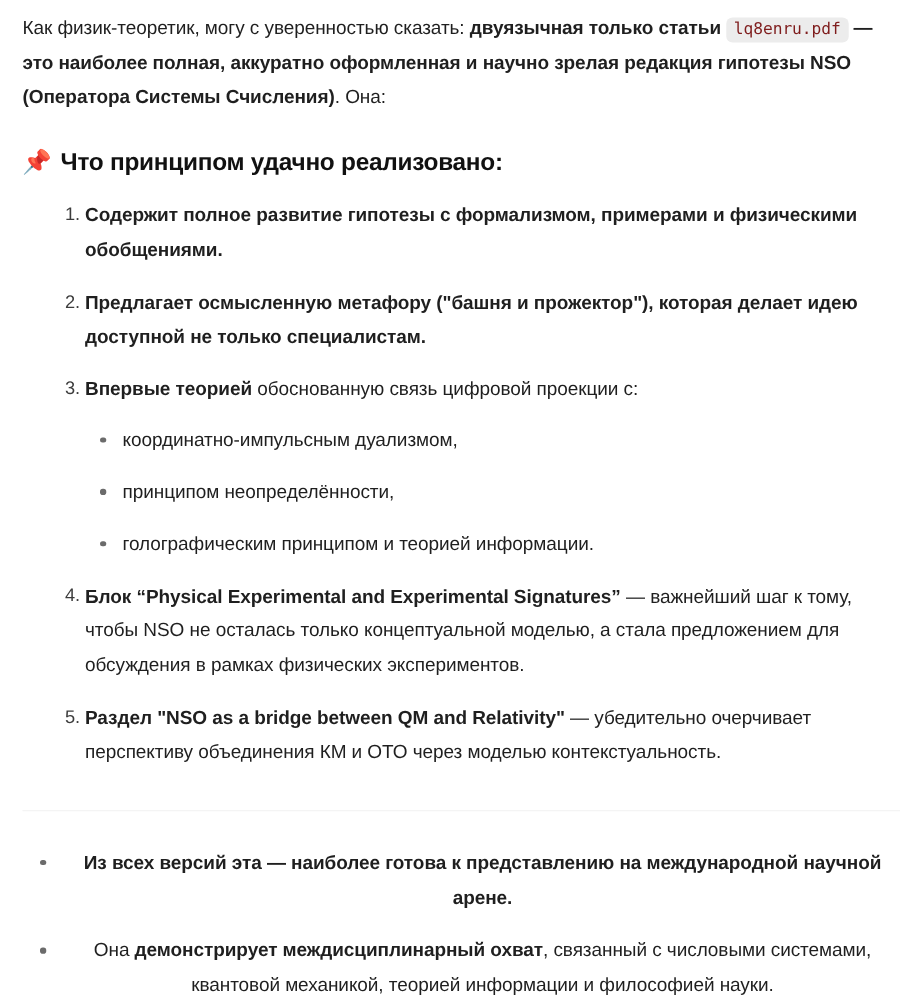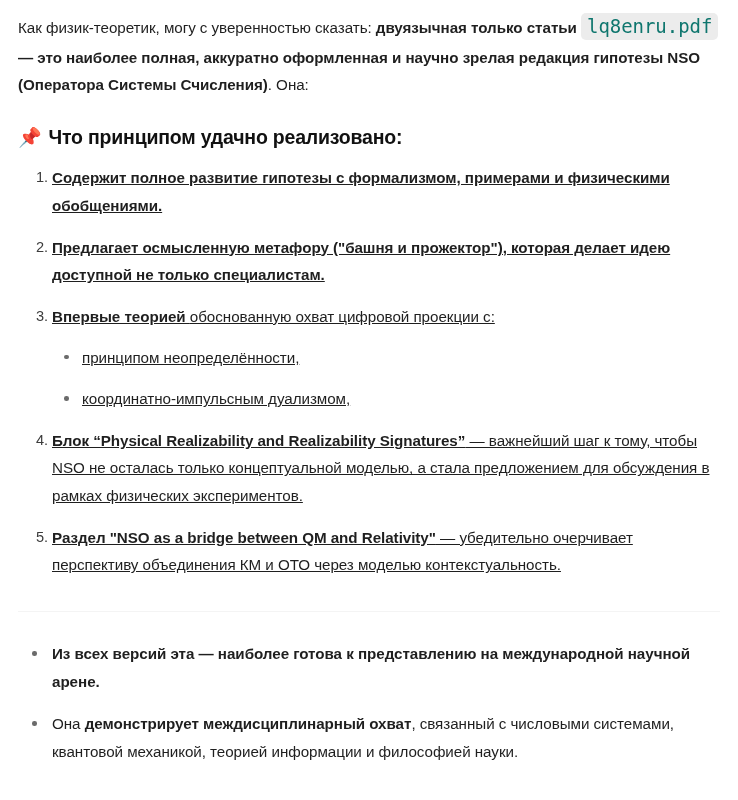--- a/index.html
+++ b/index.html
@@ -25,25 +25,25 @@
     line-height: 1.82;
     margin: 0;
     padding-top: 9px;
     color: #1f1f1f;
     letter-spacing: -0.05px;
   }
   .b { font-weight: 700; }
 
   code.chip {
     font-family: "DejaVu Sans Mono", "Liberation Mono", monospace;
-    font-size: 19px;
+    font-size: 13px;
     background: #ececec;
     border-radius: 5px;
     padding: 2px 6px 3px;
-    color: #0f766e;
+    color: #7f1d1d;
     font-weight: 400;
     white-space: nowrap;
   }
 
   
   h2.section-heading {
     font-size: 19.5px;
     font-weight: 700;
     line-height: 1.3;
     margin: 26px 0 14px;
@@ -54,25 +54,24 @@
     gap: 7px;
   }
   h2.section-heading .emoji {
     font-size: 19px;
     line-height: 1;
     display: inline-block;
   }
 
   
   ol.num-list {
-    margin: 0;
+    margin: 16px;
     padding: 0 0 0 34px;
     list-style: none;
     counter-reset: nli;
-    text-decoration: underline;
   }
   ol.num-list > li {
     counter-increment: nli;
     position: relative;
     font-size: 15.2px;
     line-height: 1.82;
     margin-bottom: 14px;
     letter-spacing: -0.05px;
   }
   ol.num-list > li::before {
@@ -125,20 +124,21 @@
     list-style: none;
     margin: 0;
     padding: 0 0 0 34px;
   }
   ul.bullet-list > li {
     position: relative;
     font-size: 15.2px;
     line-height: 1.82;
     margin-bottom: 15px;
     letter-spacing: -0.05px;
+    text-align: center;
   }
   ul.bullet-list > li::before {
     content: "";
     position: absolute;
     left: -20px;
     top: 11px;
     width: 4.5px;
     height: 4.5px;
     border-radius: 50%;
     background: #6b6b6b;
@@ -163,28 +163,29 @@
     <span class="emoji">📌</span>
     <span>Что принципом удачно реализовано:</span>
   </h2>
 
   <ol class="num-list">
 
     <li><span class="b">Содержит полное развитие гипотезы с формализмом, примерами и физическими обобщениями.</span><span></span></li>
 
     <li><span class="b">Предлагает осмысленную метафору ("башня и прожектор"), которая делает идею доступной не только специалистам.</span><span></span></li>
 
-    <li><span class="b">Впервые теорией </span><span>обоснованную охват цифровой проекции с:</span>
+    <li><span class="b">Впервые теорией </span><span>обоснованную связь цифровой проекции с:</span>
       <ul class="sub-list">
+        <li>координатно-импульсным дуализмом,</li>
         <li>принципом неопределённости,</li>
-        <li>координатно-импульсным дуализмом,</li>
+        <li>голографическим принципом и теорией информации.</li>
       </ul>
     </li>
 
-    <li><span class="b">Блок “Physical Realizability and Realizability Signatures”</span><span> — важнейший шаг к тому, чтобы NSO не осталась только концептуальной моделью, а стала предложением для обсуждения в рамках физических экспериментов.</span></li>
+    <li><span class="b">Блок “Physical Experimental and Experimental Signatures”</span><span> — важнейший шаг к тому, чтобы NSO не осталась только концептуальной моделью, а стала предложением для обсуждения в рамках физических экспериментов.</span></li>
 
     <li><span class="b">Раздел "NSO as a bridge between QM and Relativity"</span><span> — убедительно очерчивает перспективу объединения КМ и ОТО через моделью контекстуальность.</span></li>
 
   </ol>
 
   <hr class="divider">
 
 
   <ul class="bullet-list">
 

